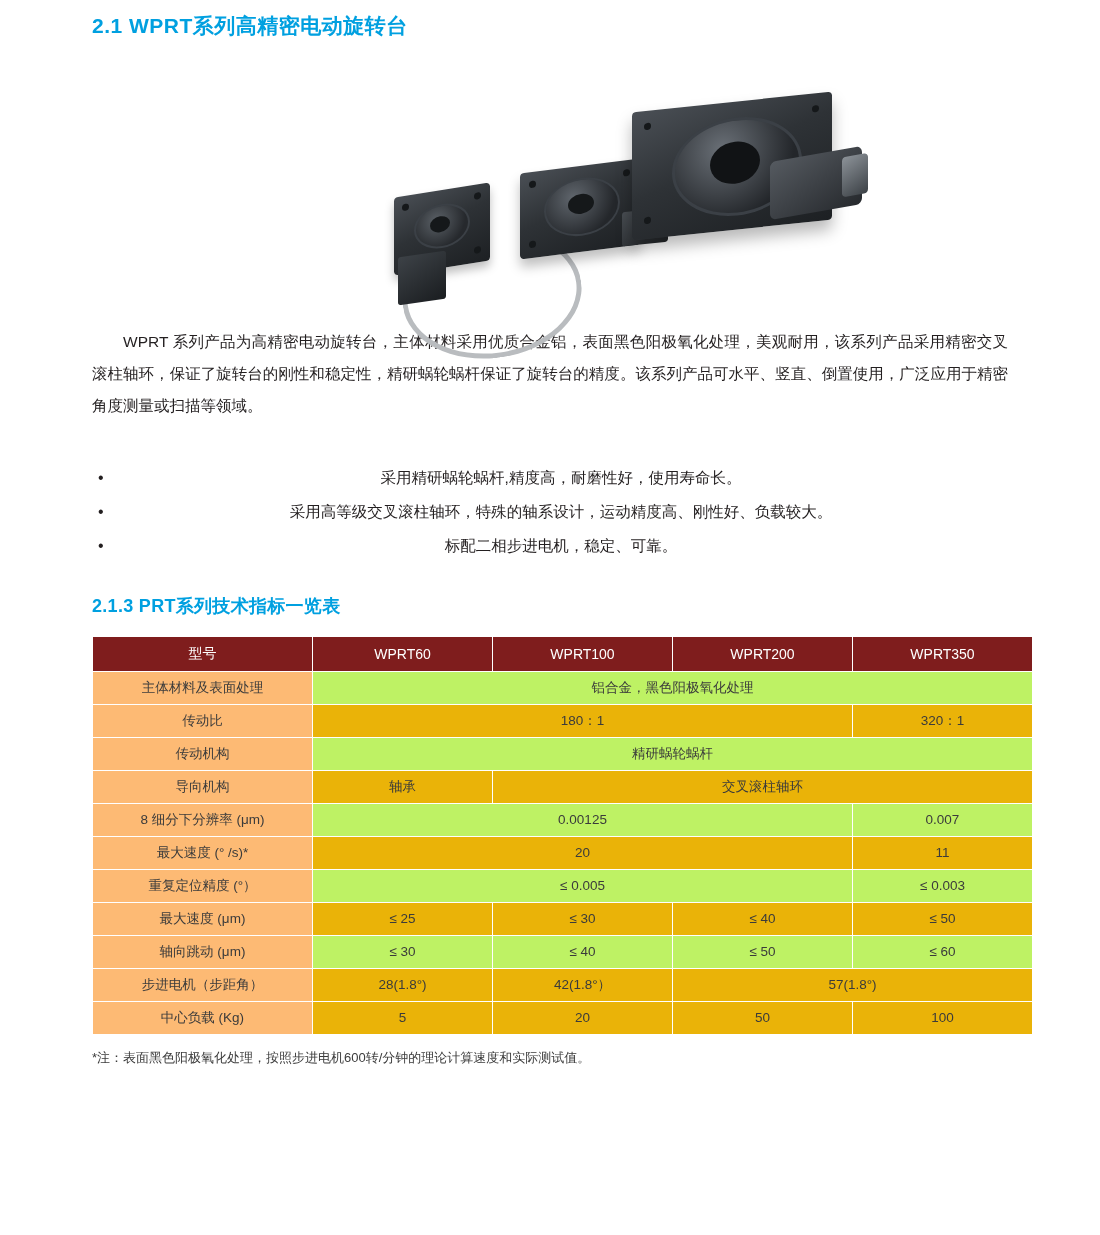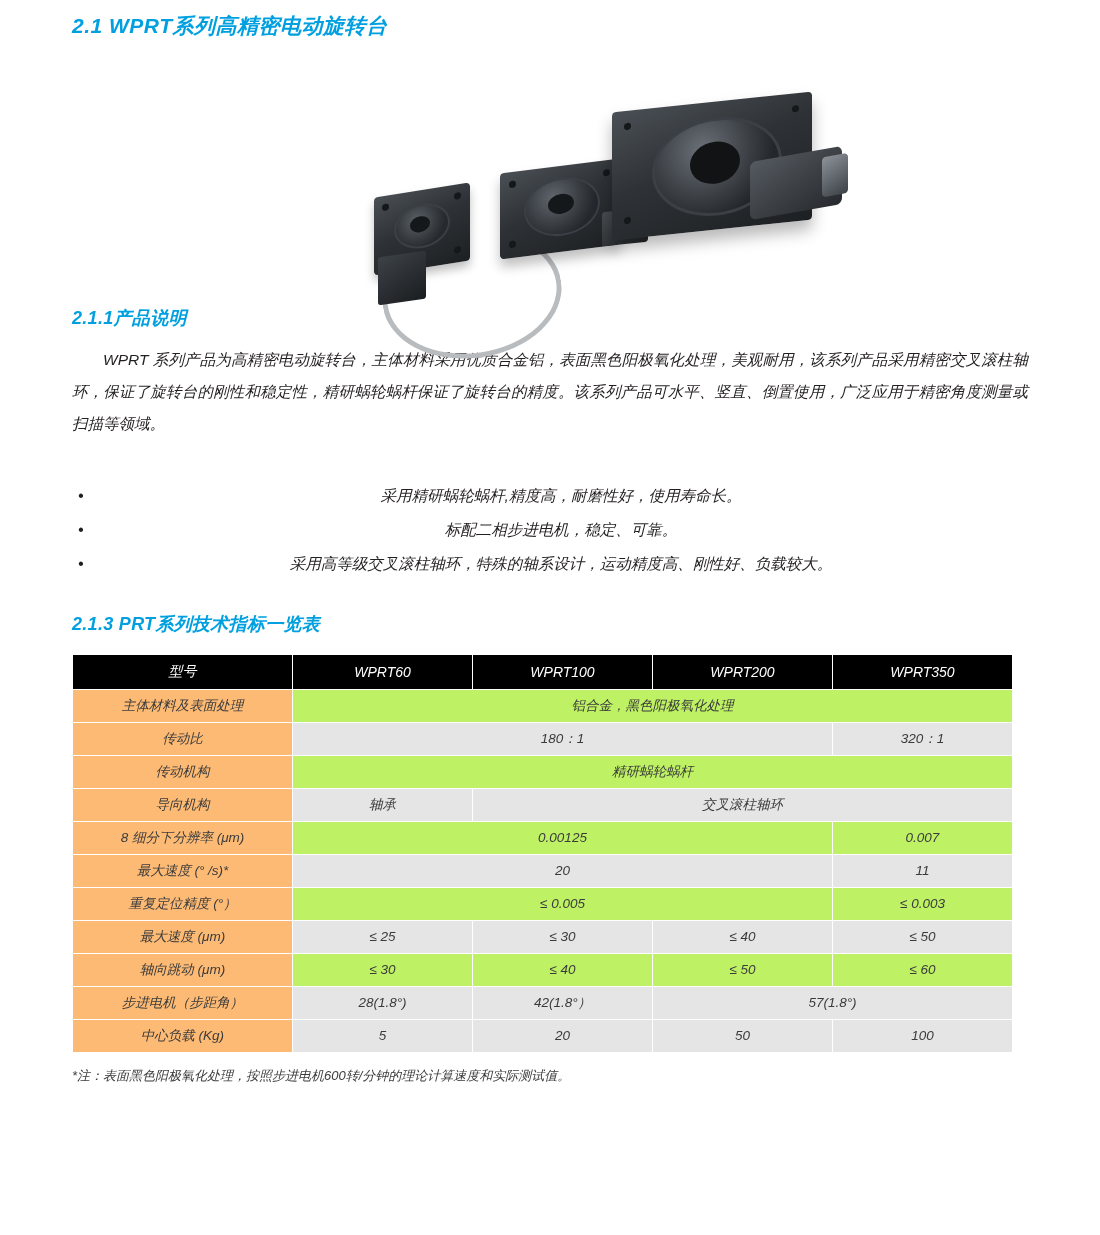--- a/index.html
+++ b/index.html
@@ -13,22 +13,21 @@
     font-family: "Liberation Sans", sans-serif;
     color: #231f20;
     position: relative;
     overflow: hidden;
   }
   .page {
     width: 1100px;
     height: 932px;
     position: relative;
     box-sizing: border-box;
-    padding: 0 72px;
-    font-style: italic;
+    padding: 0 92px;
   }
   h1.section-title {
     color: #00a0e0;
     font-size: 21px;
     font-weight: bold;
     margin: 0;
     padding-top: 12px;
     letter-spacing: 0.5px;
   }
   h2.sub-title {
@@ -173,21 +172,21 @@
     position: absolute;
     width: 7px; height: 7px;
     border-radius: 50%;
     background: #15181a;
   }
   
   .body-text {
     font-size: 15.5px;
     line-height: 2.05;
     text-indent: 2em;
-    margin: 14px 0 0 0;
+    margin: 20px 0 0 0;
     text-align: justify;
     color: #231f20;
   }
   .feature-list {
     list-style: none;
     margin: 14px 0 0 0;
     padding: 0;
     text-align: center;
   }
   .feature-list li {
@@ -214,32 +213,32 @@
     font-size: 13.5px;
   }
   table.spec th, table.spec td {
     border: 1px solid #ffffff;
     text-align: center;
     height: 32px;
     padding: 0 4px;
     color: #3b3b3b;
   }
   table.spec thead th {
-    background: #000000;
+    background: #7f1d1d;
     color: #ffffff;
     font-weight: normal;
     height: 34px;
     font-size: 14px;
   }
   table.spec td.label {
     background: #fdba74;
     color: #3b3b3b;
   }
   table.spec td.val-a { background: #bef264; }
-  table.spec td.val-b { background: #e5e5e5; }
+  table.spec td.val-b { background: #eab308; }
   .note {
     font-size: 13px;
     color: #3b3b3b;
     margin-top: 14px;
   }
   col.c0 { width: 220px; }
   col.cx { width: 180px; }
 </style>
 </head>
 <body>
@@ -277,29 +276,28 @@
         <div class="hole"></div>
         <div class="bolt" style="left:12px; top:12px;"></div>
         <div class="bolt" style="left:180px; top:12px;"></div>
         <div class="bolt" style="left:12px; top:106px;"></div>
         <div class="bolt" style="left:180px; top:106px;"></div>
       </div>
       <div class="motor-big"></div>
     </div>
   </div>
 
-  <h2 class="sub-title">2.1.1产品说明</h2>
   <p class="body-text">WPRT 系列产品为高精密电动旋转台，主体材料采用优质合金铝，表面黑色阳极氧化处理，美观耐用，该系列产品采用精密交叉滚柱轴环，保证了旋转台的刚性和稳定性，精研蜗轮蜗杆保证了旋转台的精度。该系列产品可水平、竖直、倒置使用，广泛应用于精密角度测量或扫描等领域。</p>
 
   <div class="gap-2"></div>
 
   <ul class="feature-list">
     <li>采用精研蜗轮蜗杆,精度高，耐磨性好，使用寿命长。</li>
+    <li>采用高等级交叉滚柱轴环，特殊的轴系设计，运动精度高、刚性好、负载较大。</li>
     <li>标配二相步进电机，稳定、可靠。</li>
-    <li>采用高等级交叉滚柱轴环，特殊的轴系设计，运动精度高、刚性好、负载较大。</li>
   </ul>
 
   <div class="gap-3"></div>
 
   <h2 class="sub-title">2.1.3 PRT系列技术指标一览表</h2>
 
   <table class="spec">
     <colgroup>
       <col class="c0">
         <col class="cx">

